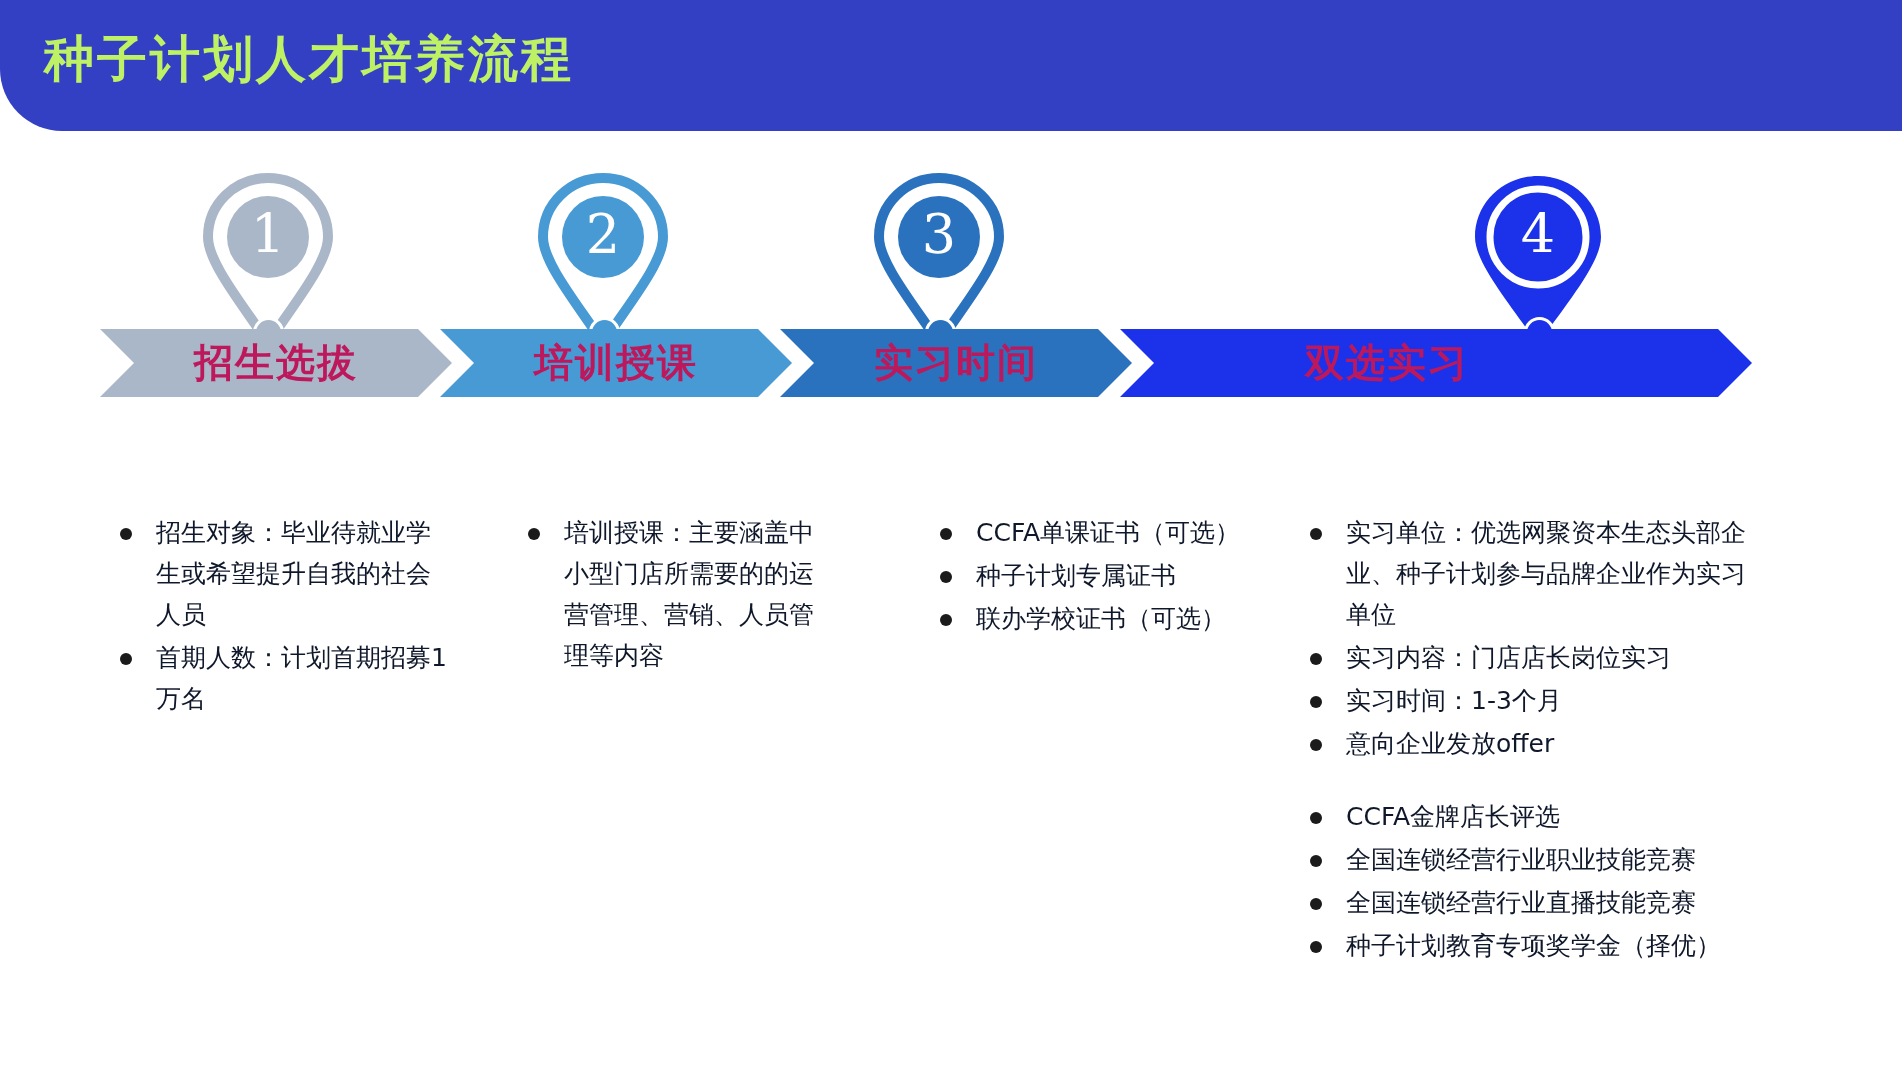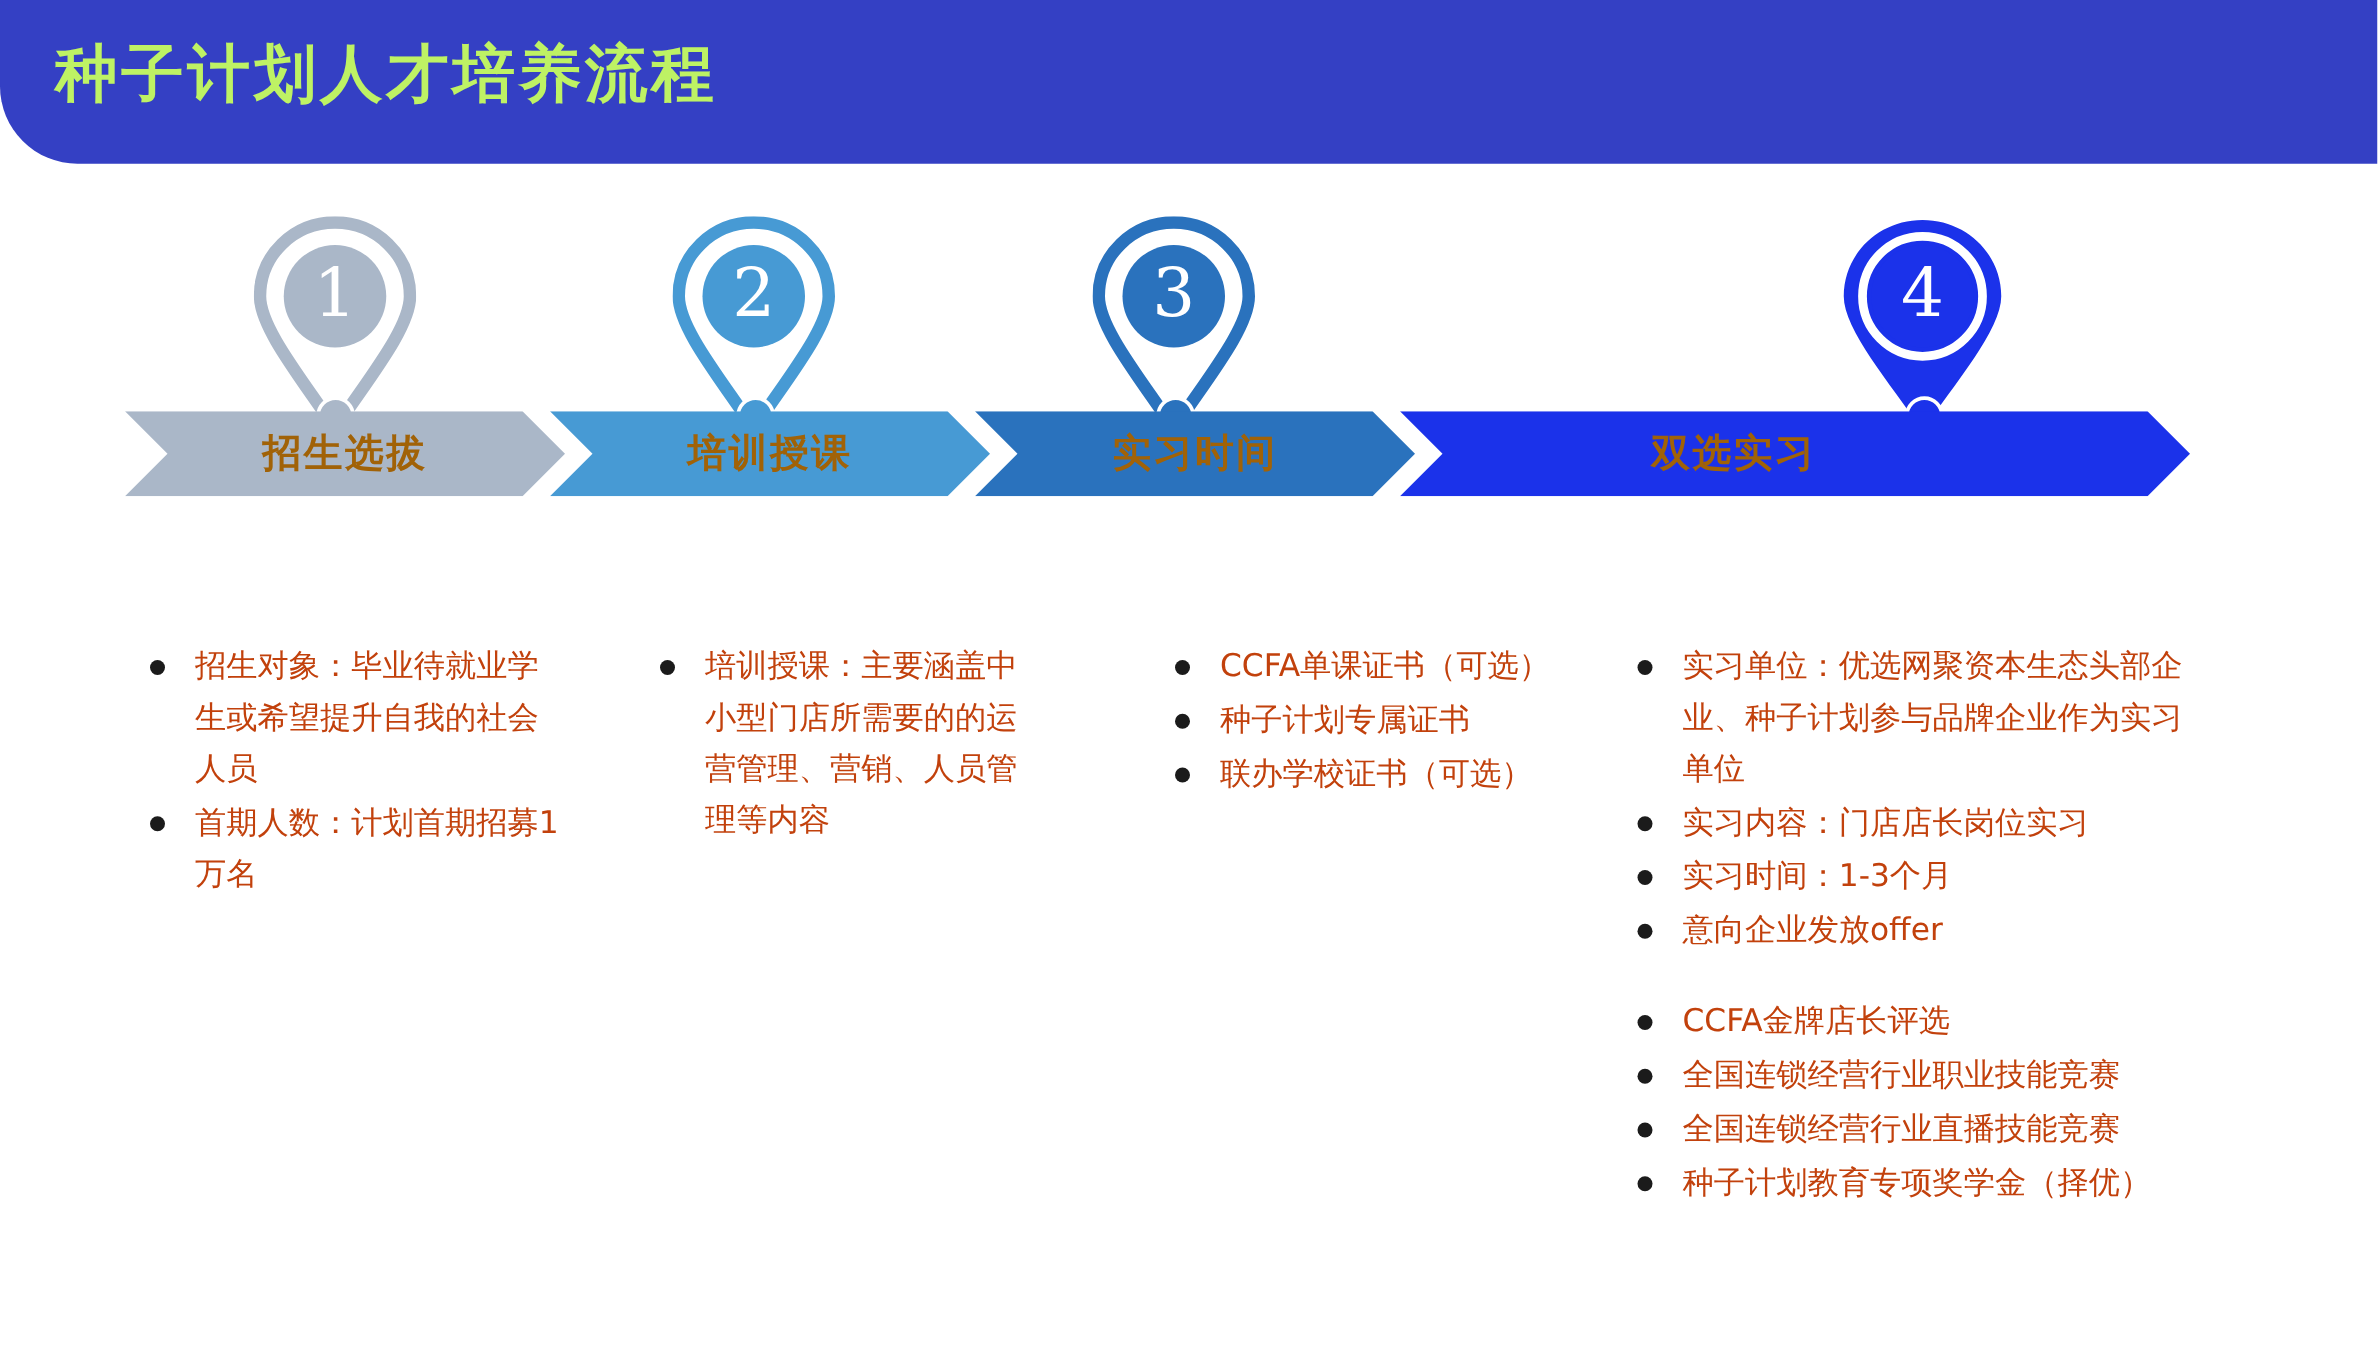--- a/index.html
+++ b/index.html
@@ -32,31 +32,31 @@
     position:absolute;width:31px;height:31px;border-radius:50%;
     border:3px solid #ffffff;box-sizing:border-box;
   }
 
   
   .band{
     position:absolute;height:68px;
     display:flex;align-items:center;justify-content:center;
   }
   .band .label{
-    color:#a16207;font-size:31px;font-weight:bold;letter-spacing:2px;
+    color:#be185d;font-size:39px;font-weight:bold;letter-spacing:2px;
     position:relative;z-index:3;
   }
   .band .shape{position:absolute;left:0;top:0;width:100%;height:100%;z-index:1;}
 
   
   .col{position:absolute;}
   .bullet-list{list-style:none;margin:0;padding:0;}
   .bullet-list li{
     position:relative;padding-left:46px;margin-bottom:2px;
-    font-size:25px;line-height:41px;color:#c2410c;
+    font-size:25px;line-height:41px;color:#0f172a;
     font-family:"DejaVu Sans","Liberation Sans",sans-serif;
   }
   .bullet-list li::before{
     content:"";position:absolute;left:10px;top:16px;
     width:12px;height:12px;border-radius:50%;background:#1b1b1b;
   }
   .gap{height:30px;}
 
   
   .footer{position:absolute;left:0;top:955px;width:1902px;height:129px;}

